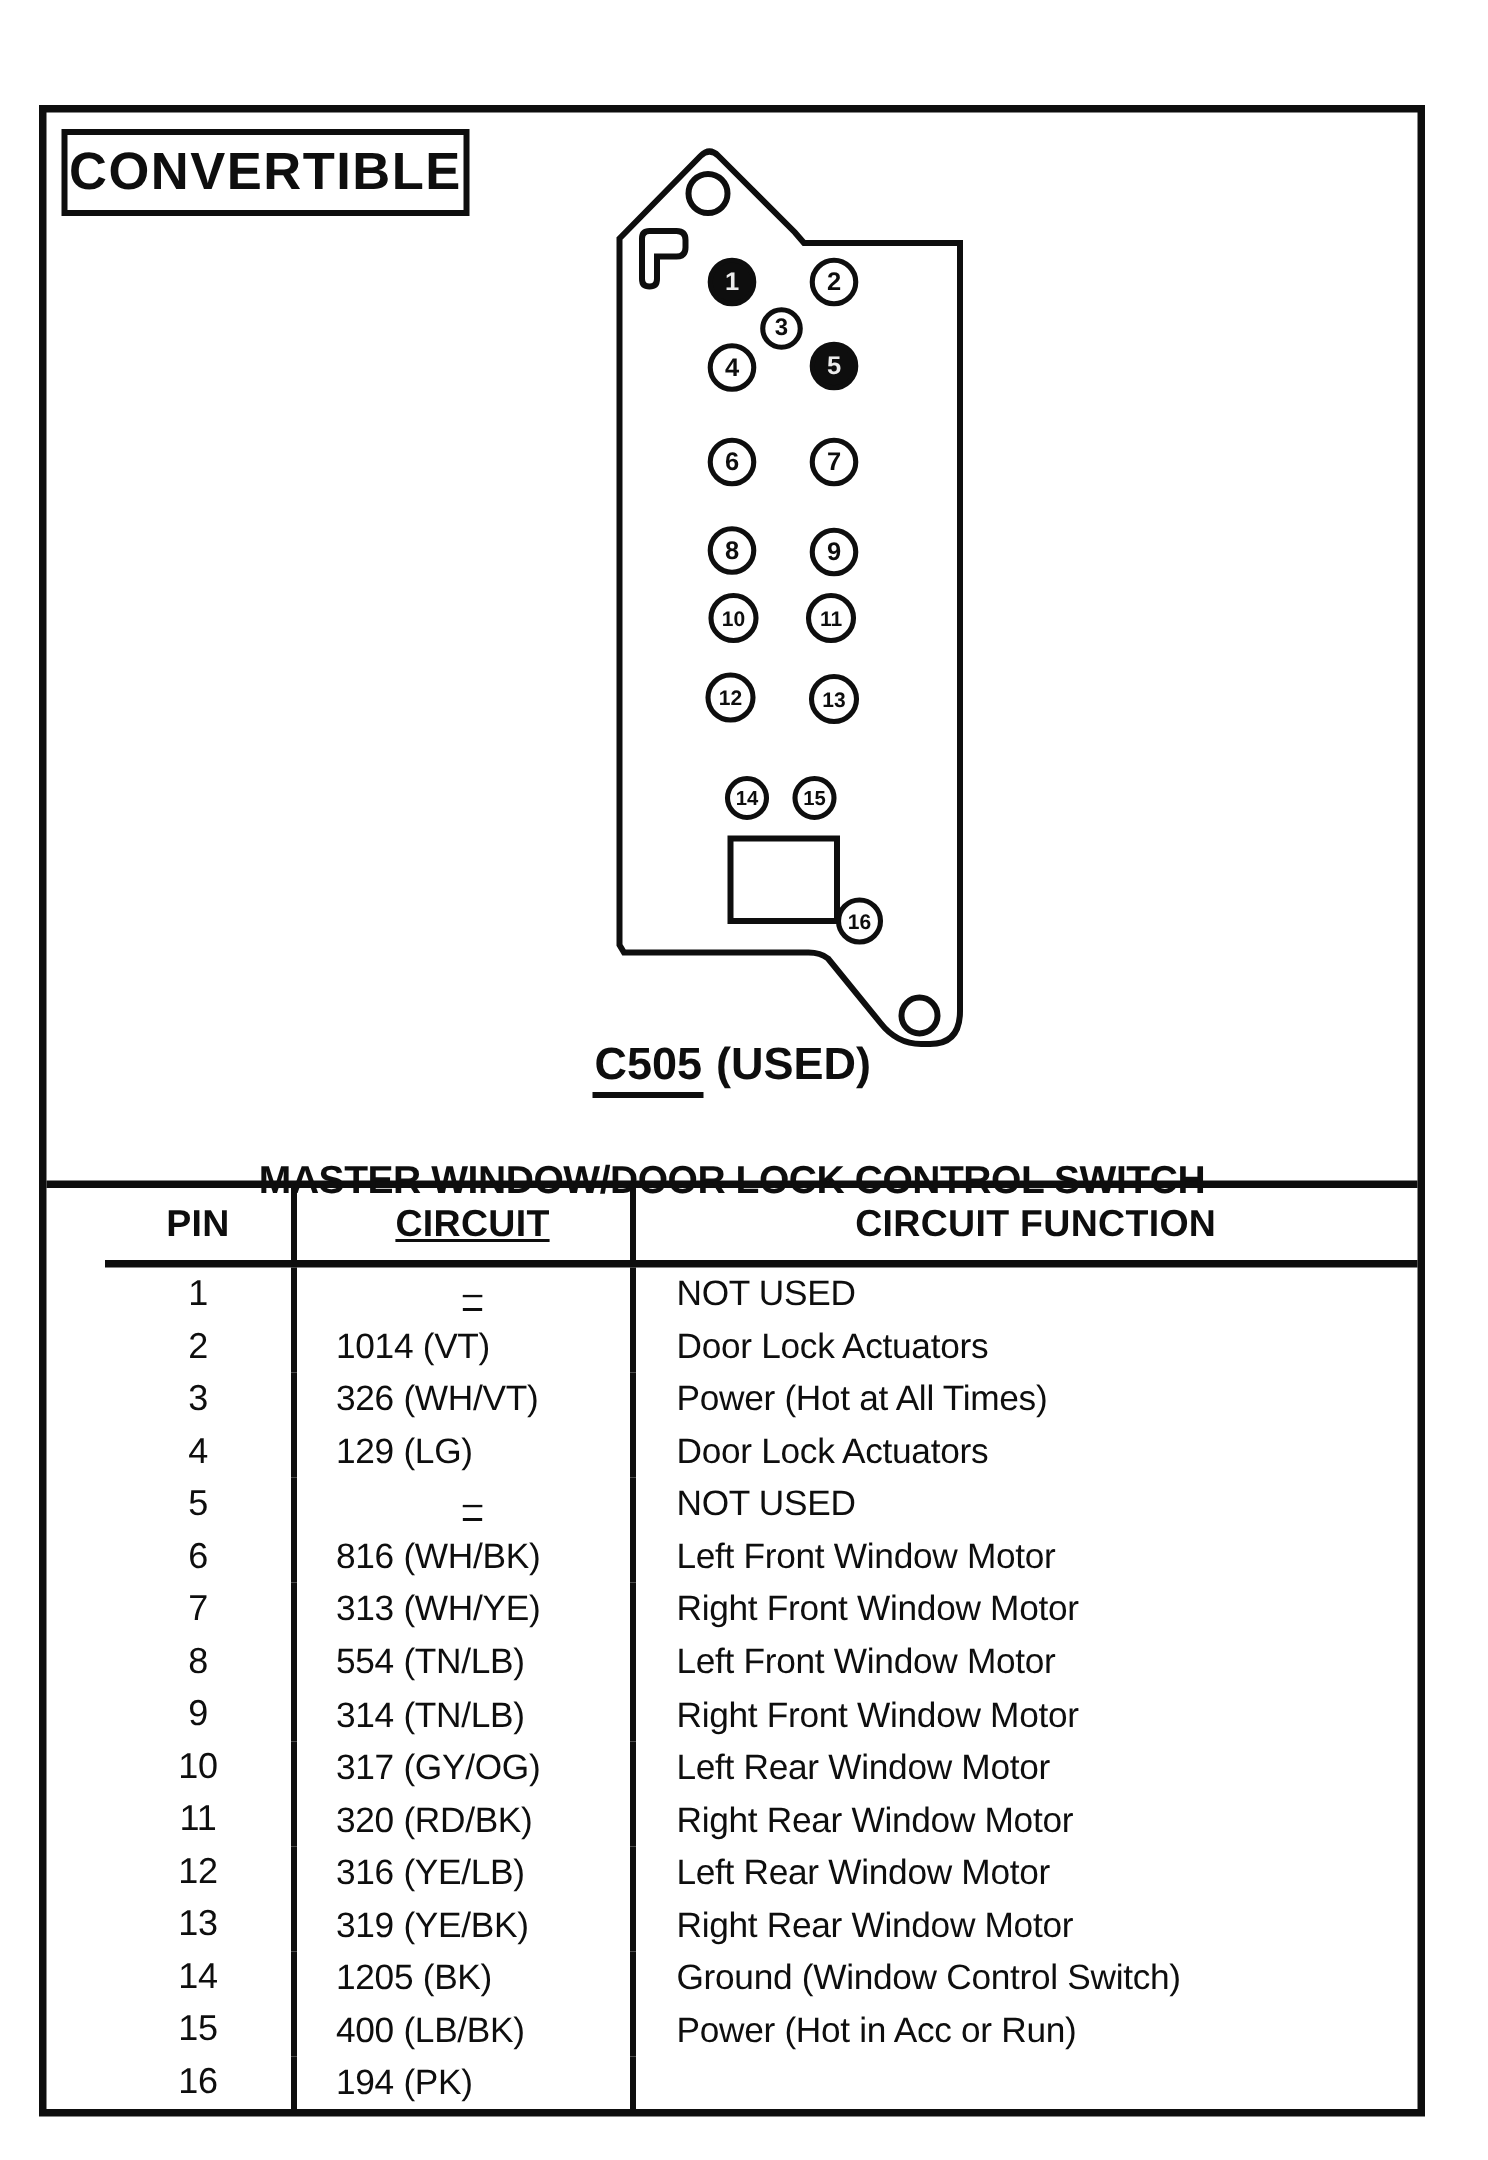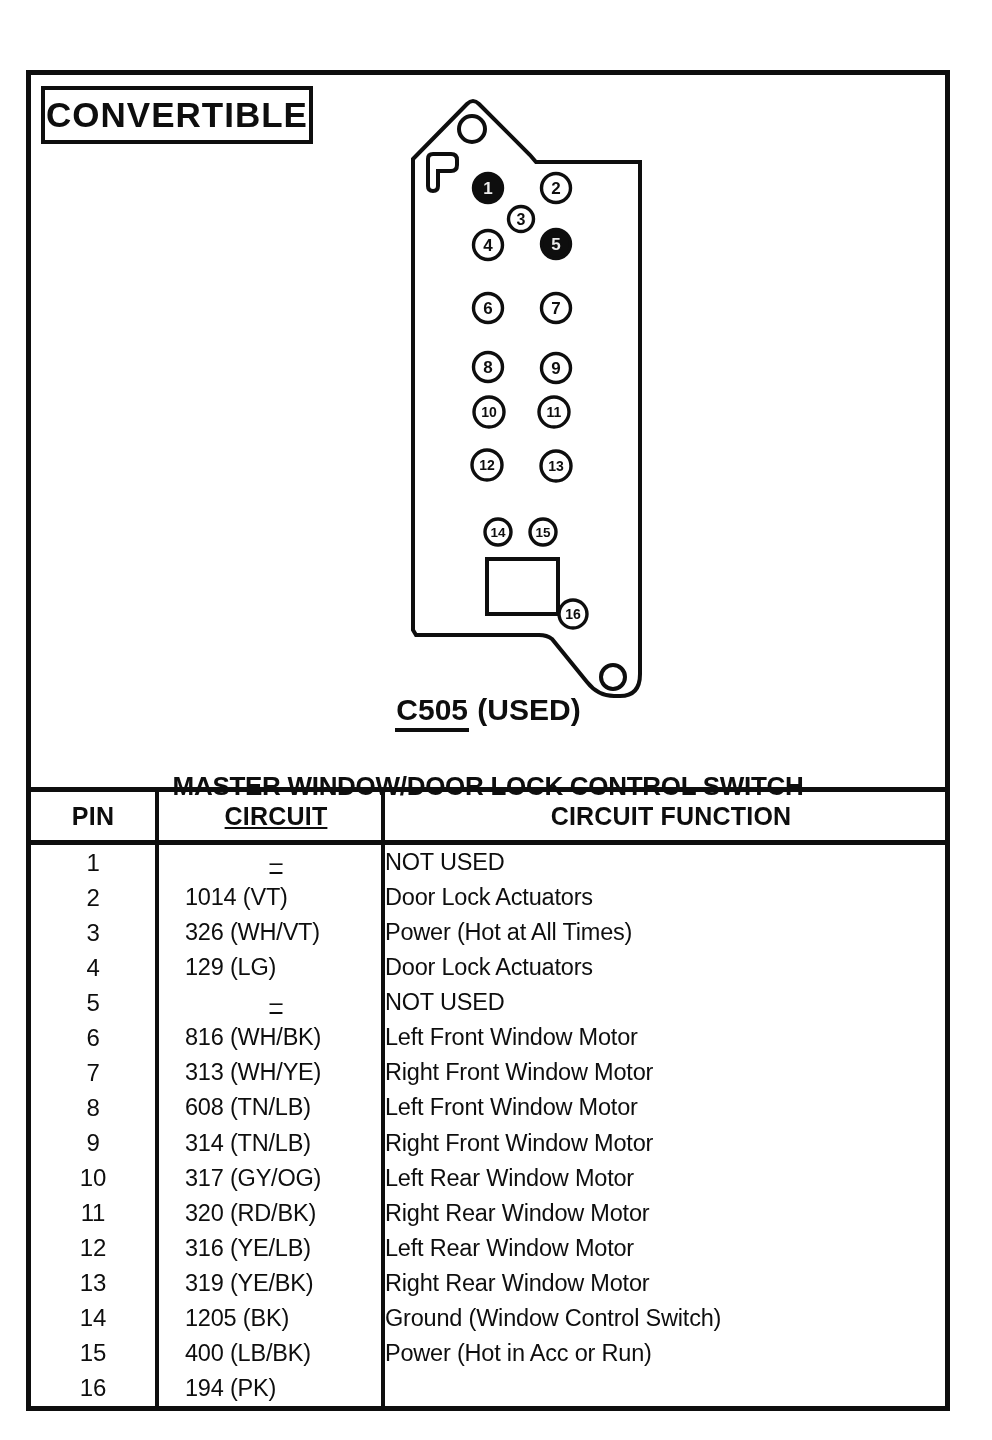--- a/index.html
+++ b/index.html
@@ -31,33 +31,33 @@
     font-weight:700;white-space:nowrap;
   }
   .caption.c505{top:618px;font-size:30px;}
   .caption.c505 .uline{border-bottom:4px solid #0e0e0e;padding:0 1px 2px 1px;}
   .caption.title{top:696px;font-size:26px;letter-spacing:-0.3px;}
 
   .pintable{
     flex:1 1 auto;display:flex;flex-direction:column;
     border-top:5px solid #0e0e0e;min-height:0;
   }
-  .tgrid{display:grid;grid-template-columns:128px 226px 1fr;}
+  .tgrid{display:grid;grid-template-columns:128px 226px 1fr;margin-left:39px;}
   .thead{flex:0 0 48px;border-bottom:5px solid #0e0e0e;}
   .thead .cell{
     display:flex;align-items:center;justify-content:center;
     font-size:25px;font-weight:700;letter-spacing:0.2px;
   }
   .tbody{flex:1 1 auto;display:flex;flex-direction:column;}
   .trow{flex:1 1 0;align-items:center;}
   .cell{height:100%;box-sizing:border-box;display:flex;align-items:center;}
   .cell.c1{justify-content:center;border-right:4px solid #0e0e0e;}
   .cell.c2{justify-content:flex-start;padding-left:26px;border-right:4px solid #0e0e0e;}
   .cell.c2.dash{justify-content:center;padding-left:12px;text-decoration:underline;}
-  .cell.c3{justify-content:flex-start;}
+  .cell.c3{justify-content:flex-start;padding-left:27px;}
   .trow .cell{font-size:23.5px;font-weight:400;letter-spacing:-0.2px;}
   .trow .cell.c1{font-size:24px;}
 </style>
 </head>
 <body>
 
 <div class="page">
   <div class="frame">
 
     <div class="diagram">
@@ -193,21 +193,21 @@
             <div class="cell c2">816 (WH/BK)</div>
             <div class="cell c3">Left Front Window Motor</div>
           </div>
           <div class="trow tgrid">
             <div class="cell c1">7</div>
             <div class="cell c2">313 (WH/YE)</div>
             <div class="cell c3">Right Front Window Motor</div>
           </div>
           <div class="trow tgrid">
             <div class="cell c1">8</div>
-            <div class="cell c2">608 (TN/LB)</div>
+            <div class="cell c2">554 (TN/LB)</div>
             <div class="cell c3">Left Front Window Motor</div>
           </div>
           <div class="trow tgrid">
             <div class="cell c1">9</div>
             <div class="cell c2">314 (TN/LB)</div>
             <div class="cell c3">Right Front Window Motor</div>
           </div>
           <div class="trow tgrid">
             <div class="cell c1">10</div>
             <div class="cell c2">317 (GY/OG)</div>

